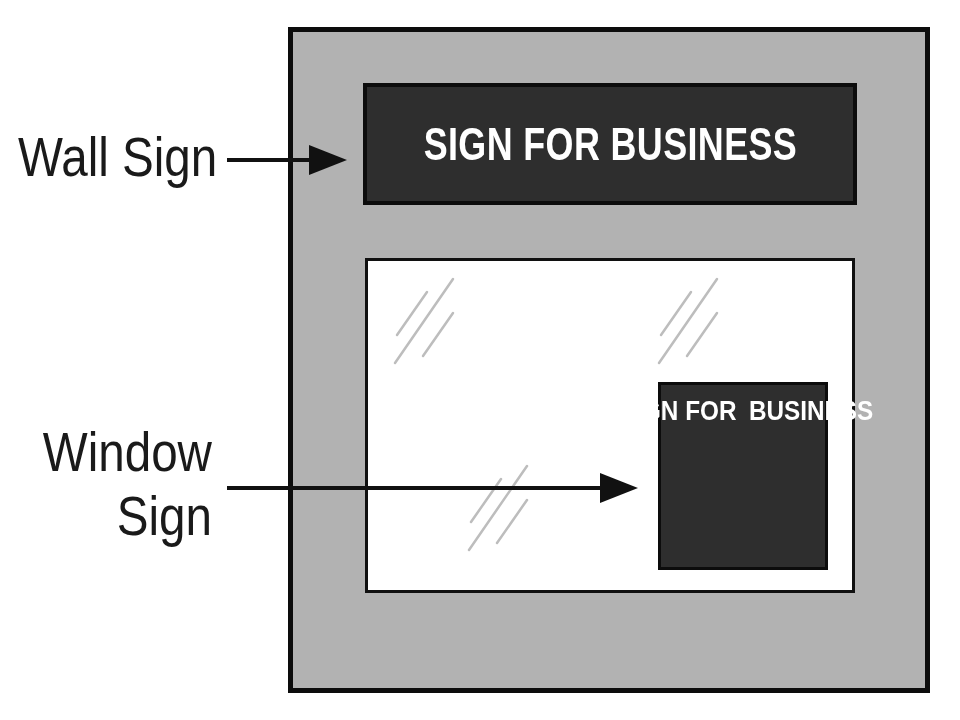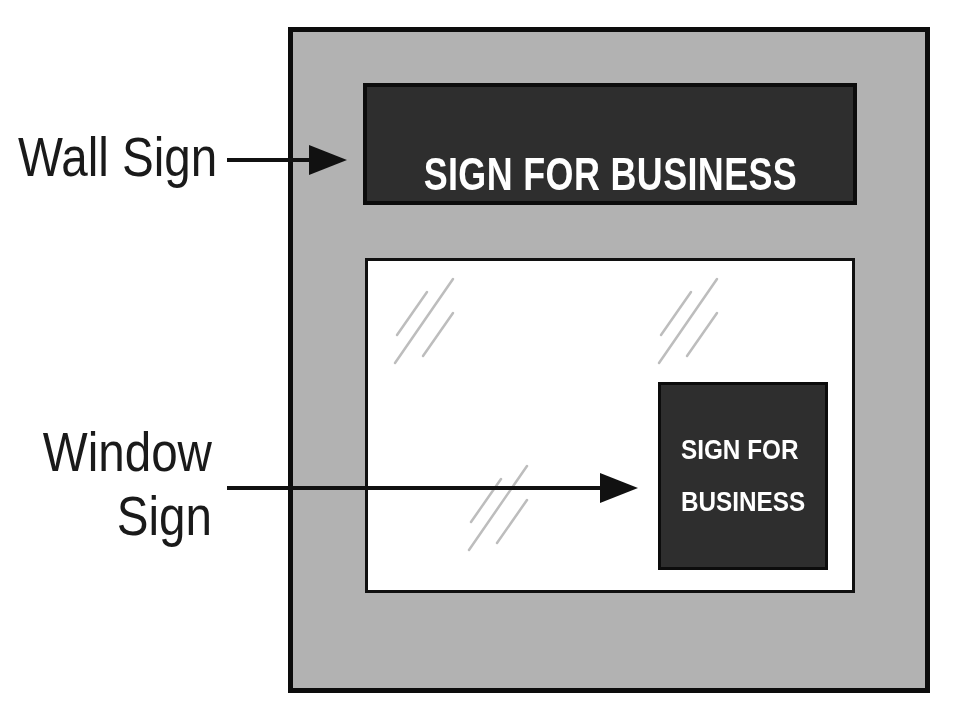--- a/index.html
+++ b/index.html
@@ -21,21 +21,21 @@
     background: #b2b2b2;
     border: 5px solid #0c0c0c;
   }
 
   
   .wall-sign {
     left: 363px; top: 83px;
     width: 494px; height: 122px;
     background: #2e2e2e;
     border: 4px solid #0c0c0c;
-    display: flex; align-items: flex-end; justify-content: center;
+    display: flex; align-items: center; justify-content: center;
   }
   .wall-sign-text {
     color: #ffffff;
     font-size: 46px;
     font-weight: 700;
     letter-spacing: 0.5px;
     white-space: nowrap;
     transform: scaleX(0.78);
   }
 
@@ -46,21 +46,21 @@
     background: #ffffff;
     border: 3px solid #101010;
   }
 
   
   .window-sign {
     left: 658px; top: 382px;
     width: 170px; height: 188px;
     background: #2e2e2e;
     border: 3px solid #0c0c0c;
-    display: flex; flex-direction: column; justify-content: center;
+    display: flex; justify-content: center;
     padding-left: 20px;
   }
   .window-sign-text {
     color: #ffffff;
     font-size: 27px;
     font-weight: 700;
     line-height: 52px;
     white-space: nowrap;
     transform: scaleX(0.9);
     transform-origin: 0 50%;

